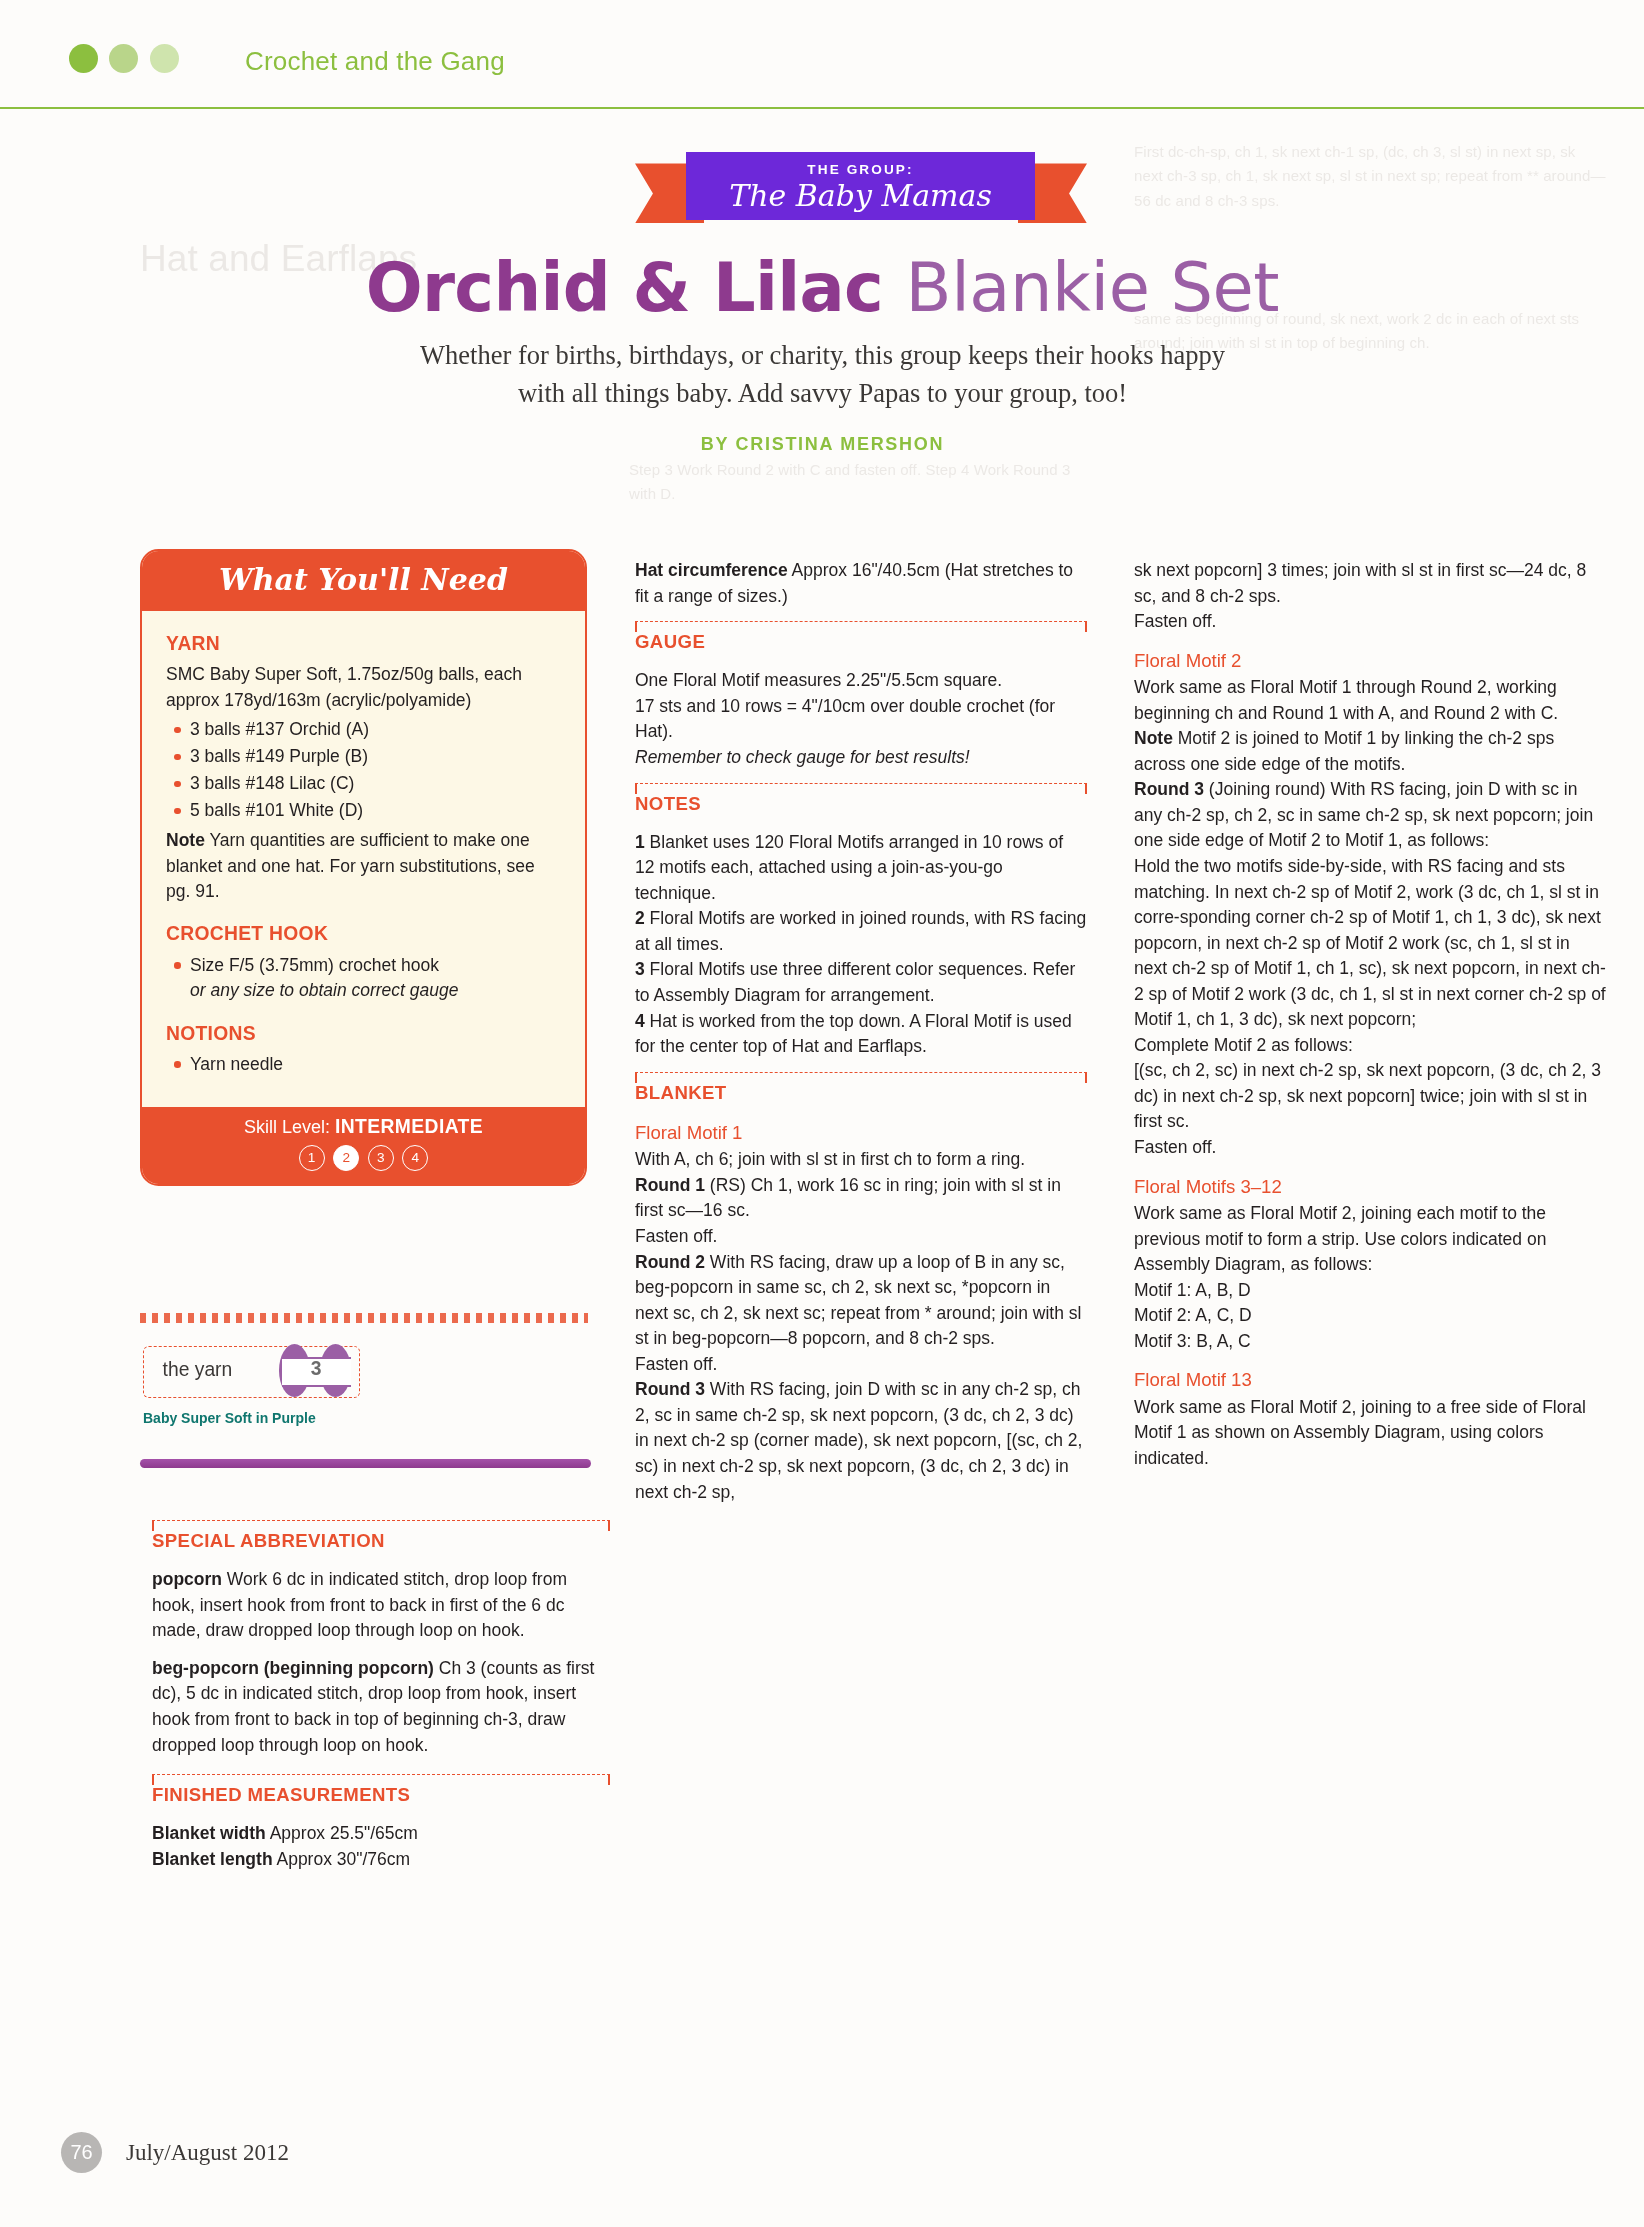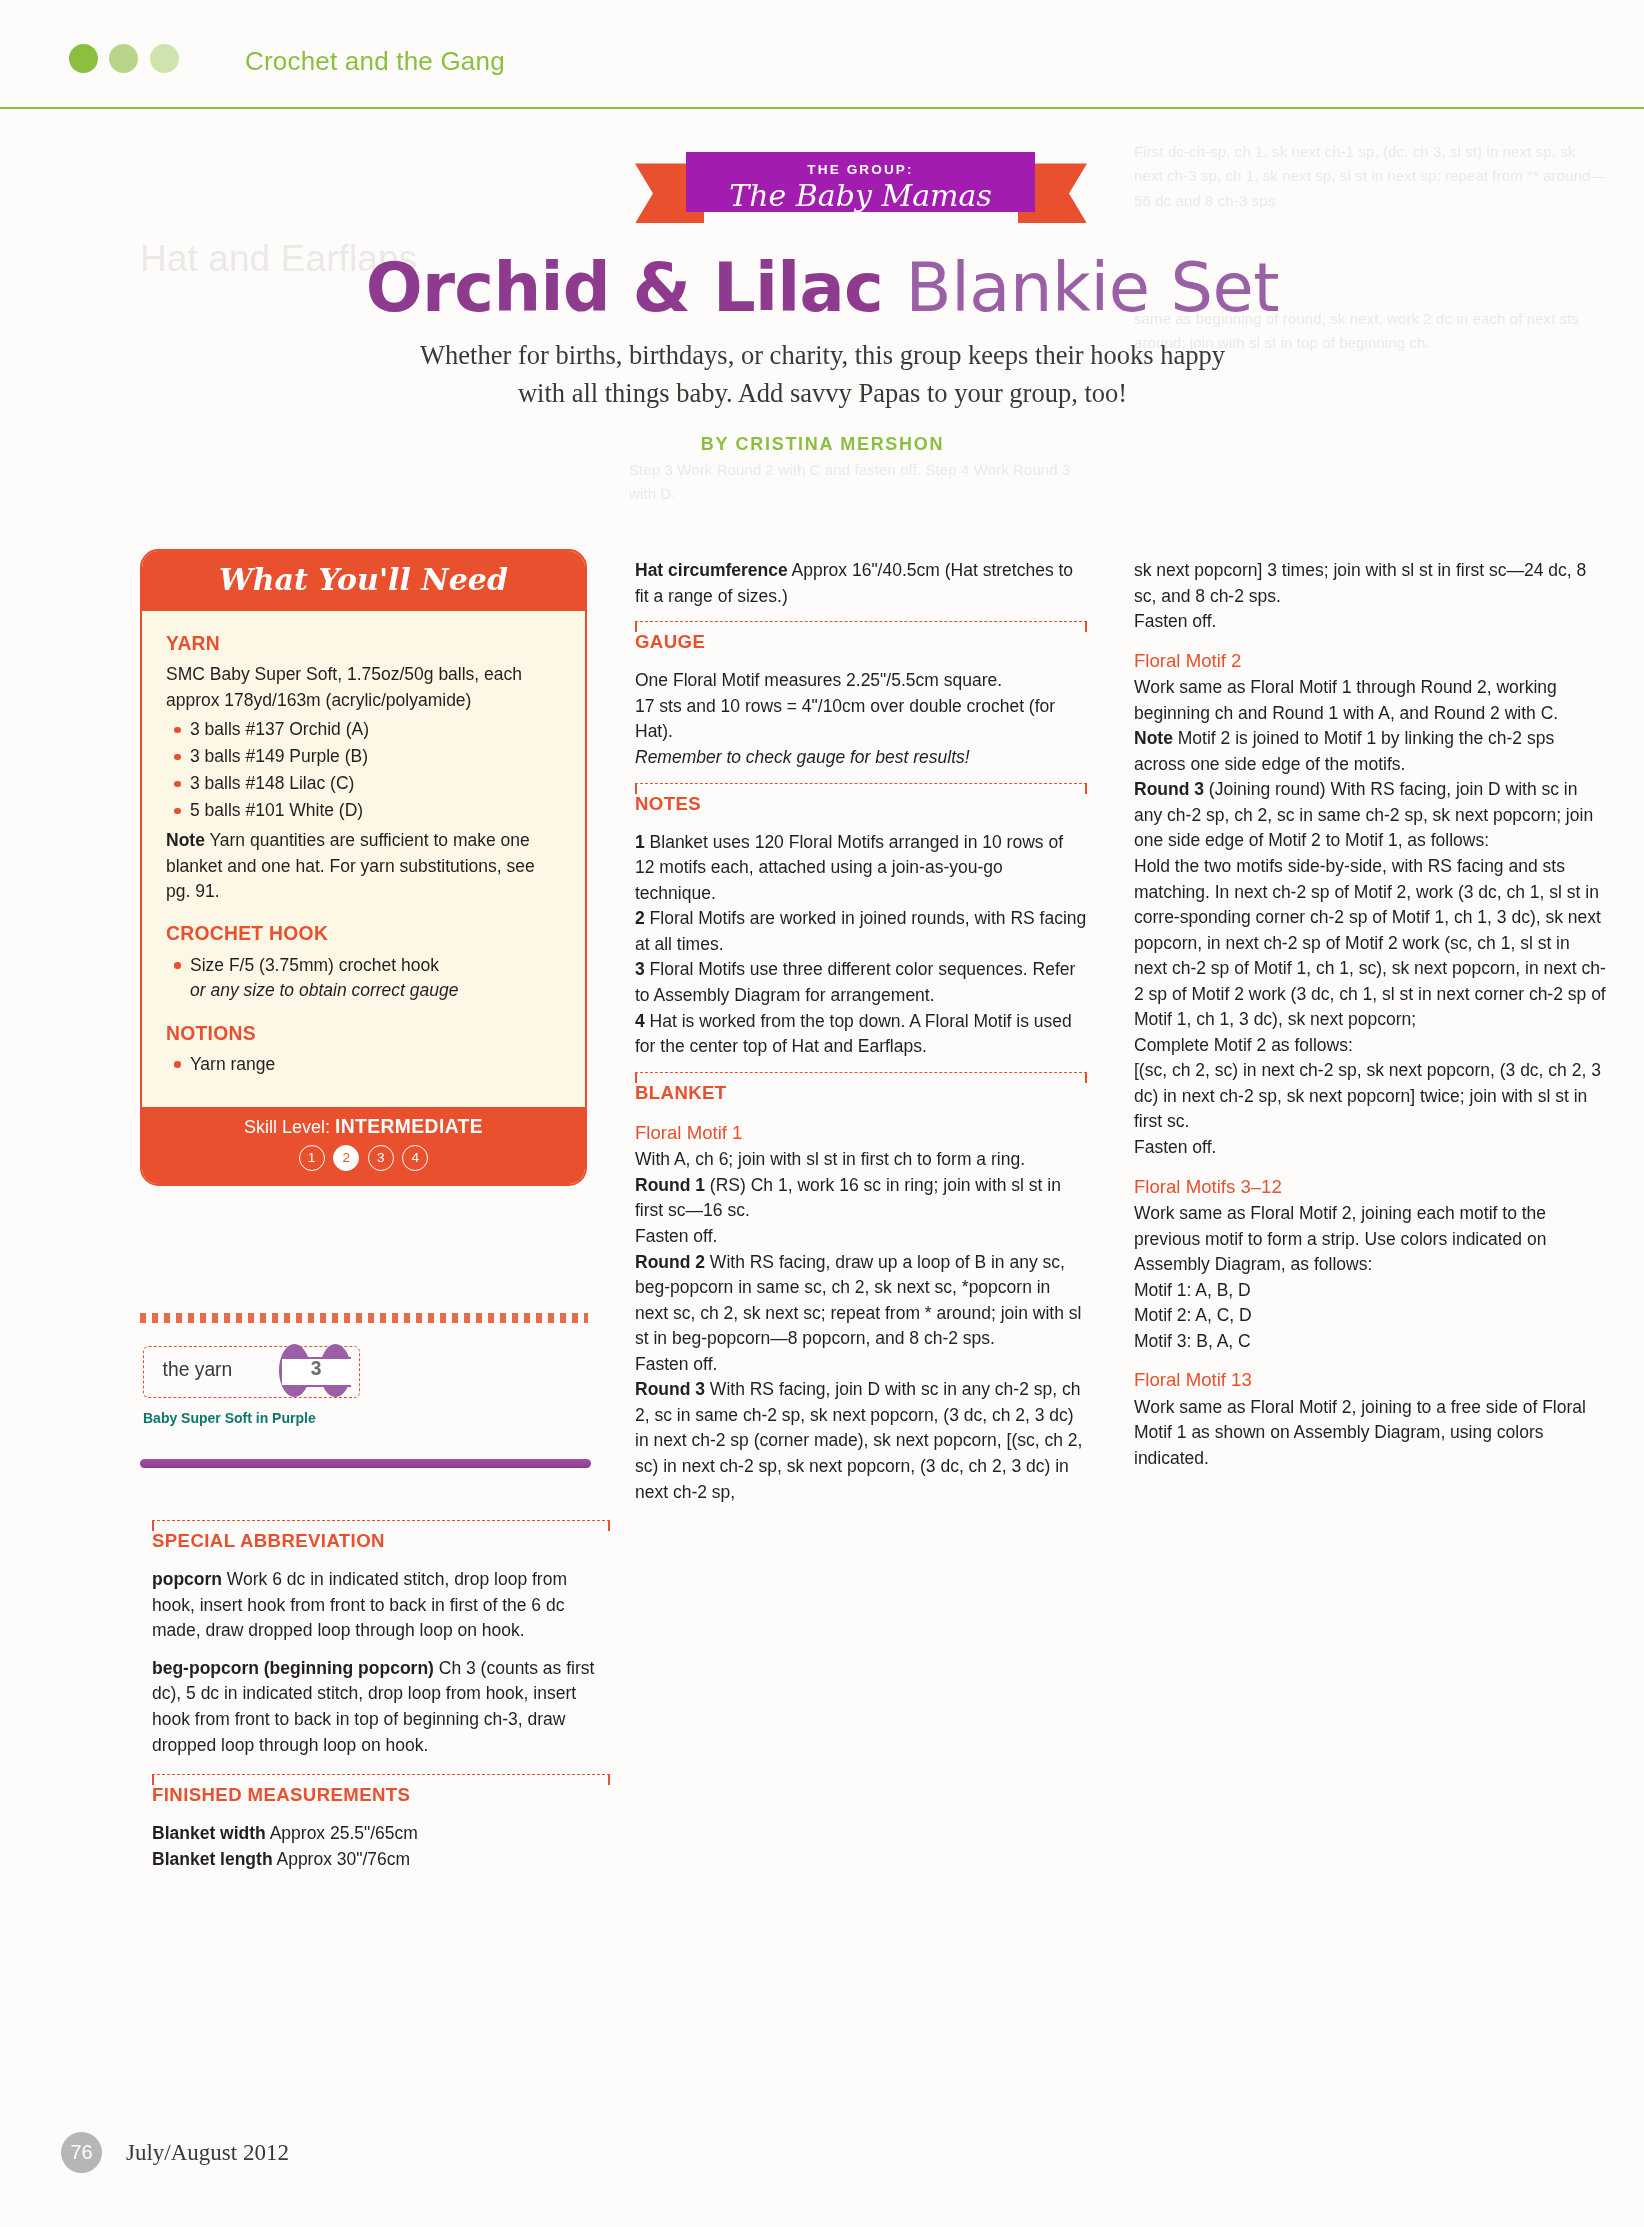--- a/index.html
+++ b/index.html
@@ -69,22 +69,22 @@
 
   
   .banner {
     position: absolute;
     left: 635px; top: 152px;
     width: 452px; height: 83px;
   }
   .banner-body {
     position: absolute;
     left: 51px; top: 0;
-    width: 349px; height: 60px;
-    background: #a21caf;
+    width: 349px; height: 68px;
+    background: #6d28d9;
     z-index: 2;
     text-align: center;
     color: #fff;
   }
   .banner-tail-l, .banner-tail-r {
     position: absolute;
     top: 11.4px;
     width: 69px; height: 60px;
     background: #e8502e;
     z-index: 1;
@@ -431,21 +431,21 @@
       </div>
       <div class="wyn-sub tight">CROCHET HOOK</div>
       <ul class="bul">
         <li>
           <span>Size F/5 (3.75mm) crochet hook</span><br>
           <span class="ital">or any size to obtain correct gauge</span>
         </li>
       </ul>
       <div class="wyn-sub tight">NOTIONS</div>
       <ul class="bul">
-        <li>Yarn range</li>
+        <li>Yarn needle</li>
       </ul>
     </div>
     <div class="skill">
       <div class="skill-label">
         <span>Skill Level: </span><b>INTERMEDIATE</b>
       </div>
       <div class="pips">
         <div class="pip">1</div>
         <div class="pip on">2</div>
         <div class="pip">3</div>

